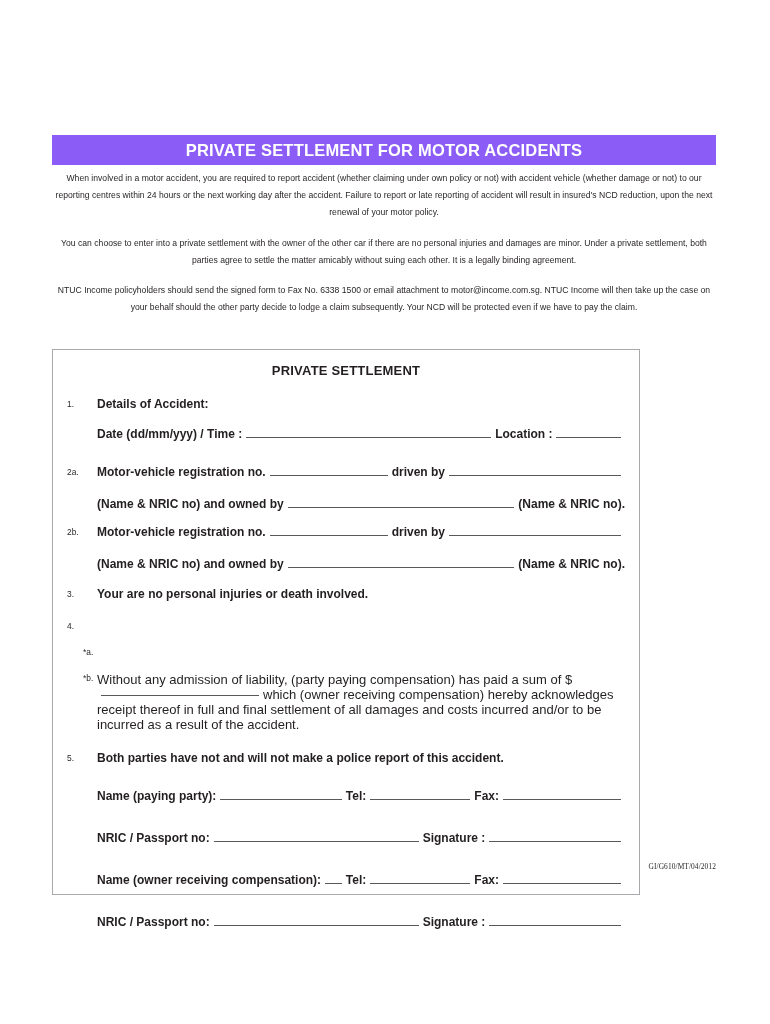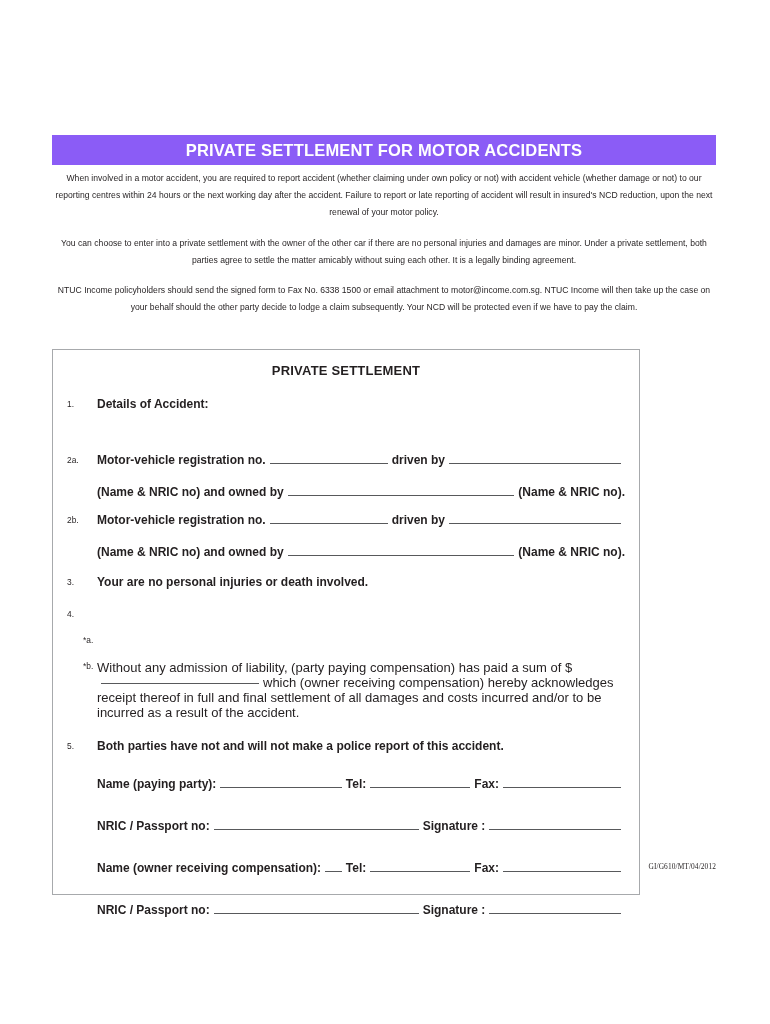--- a/index.html
+++ b/index.html
@@ -187,20 +187,27 @@
     <div class="form-title">PRIVATE SETTLEMENT</div>
 
     <div class="rows">
 
       <div class="row">
         <span class="num">1.</span>
         <span class="lbl">Details of Accident:</span>
       </div>
       <div class="spacer-18"></div>
 
+      <div class="row">
+        <span class="indent"></span>
+        <span class="lbl">Date (dd/mm/yyy) / Time :</span>
+        <span class="rule w-lg"></span>
+        <span class="lbl">Location :</span>
+        <span class="rule"></span>
+      </div>
       <div class="spacer-26"></div>
 
       <div class="row">
         <span class="num">2a.</span>
         <span class="lbl">Motor-vehicle registration no.</span>
         <span class="rule w-sm"></span>
         <span class="lbl">driven by</span>
         <span class="rule"></span>
       </div>
       <div class="spacer-20"></div>

